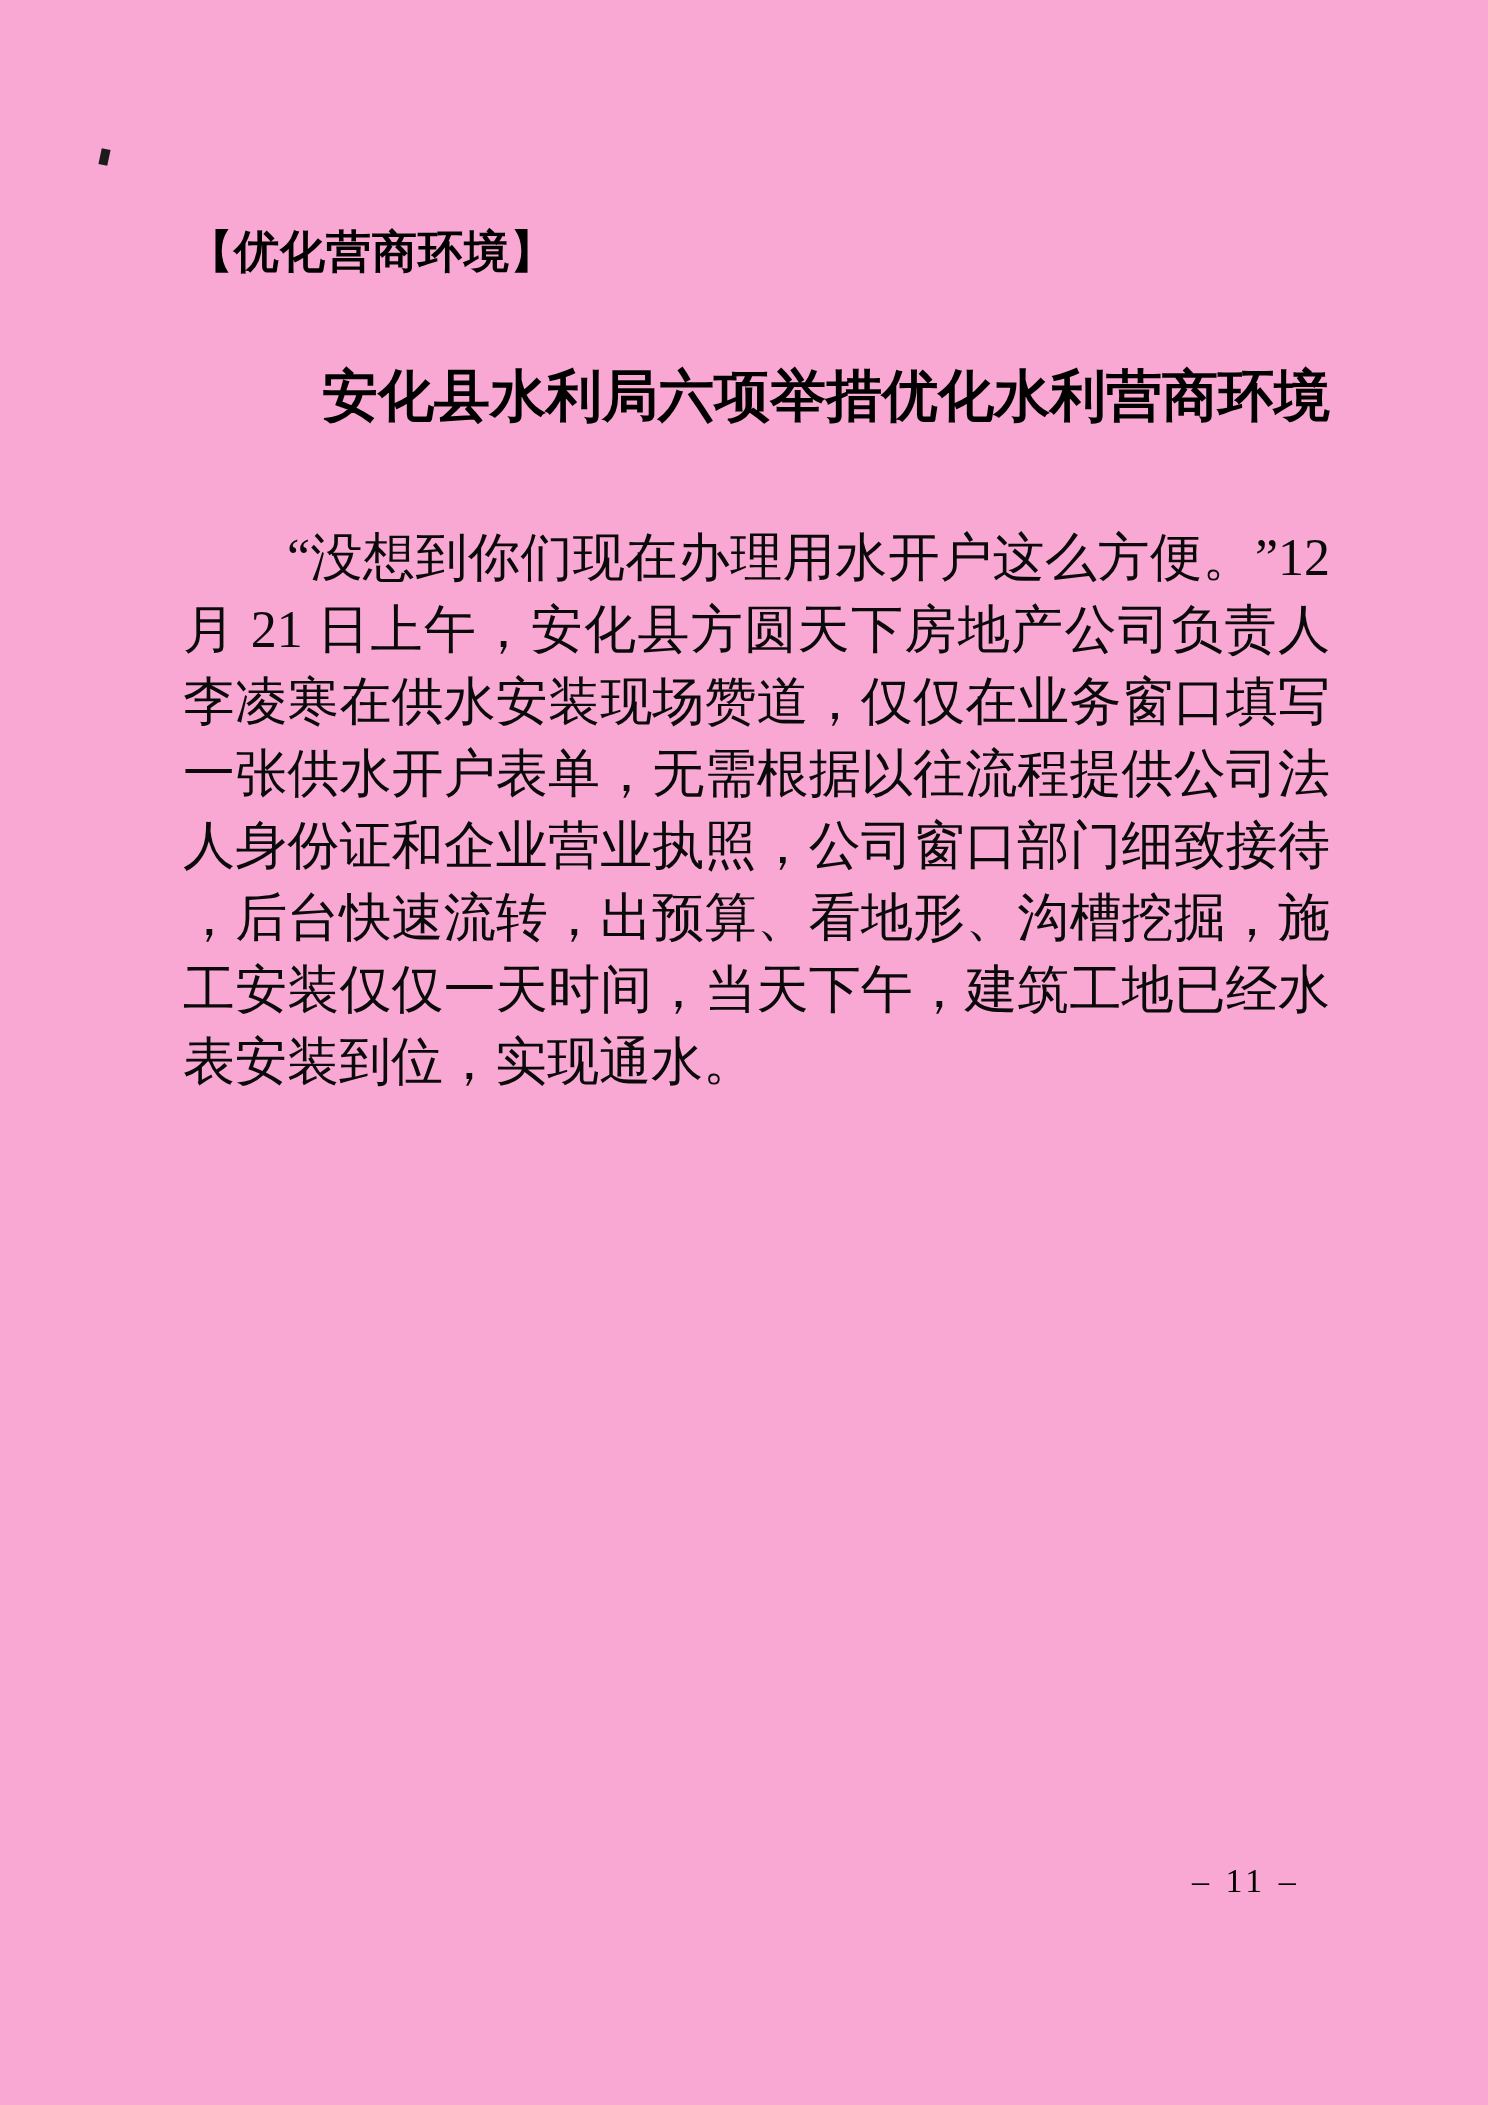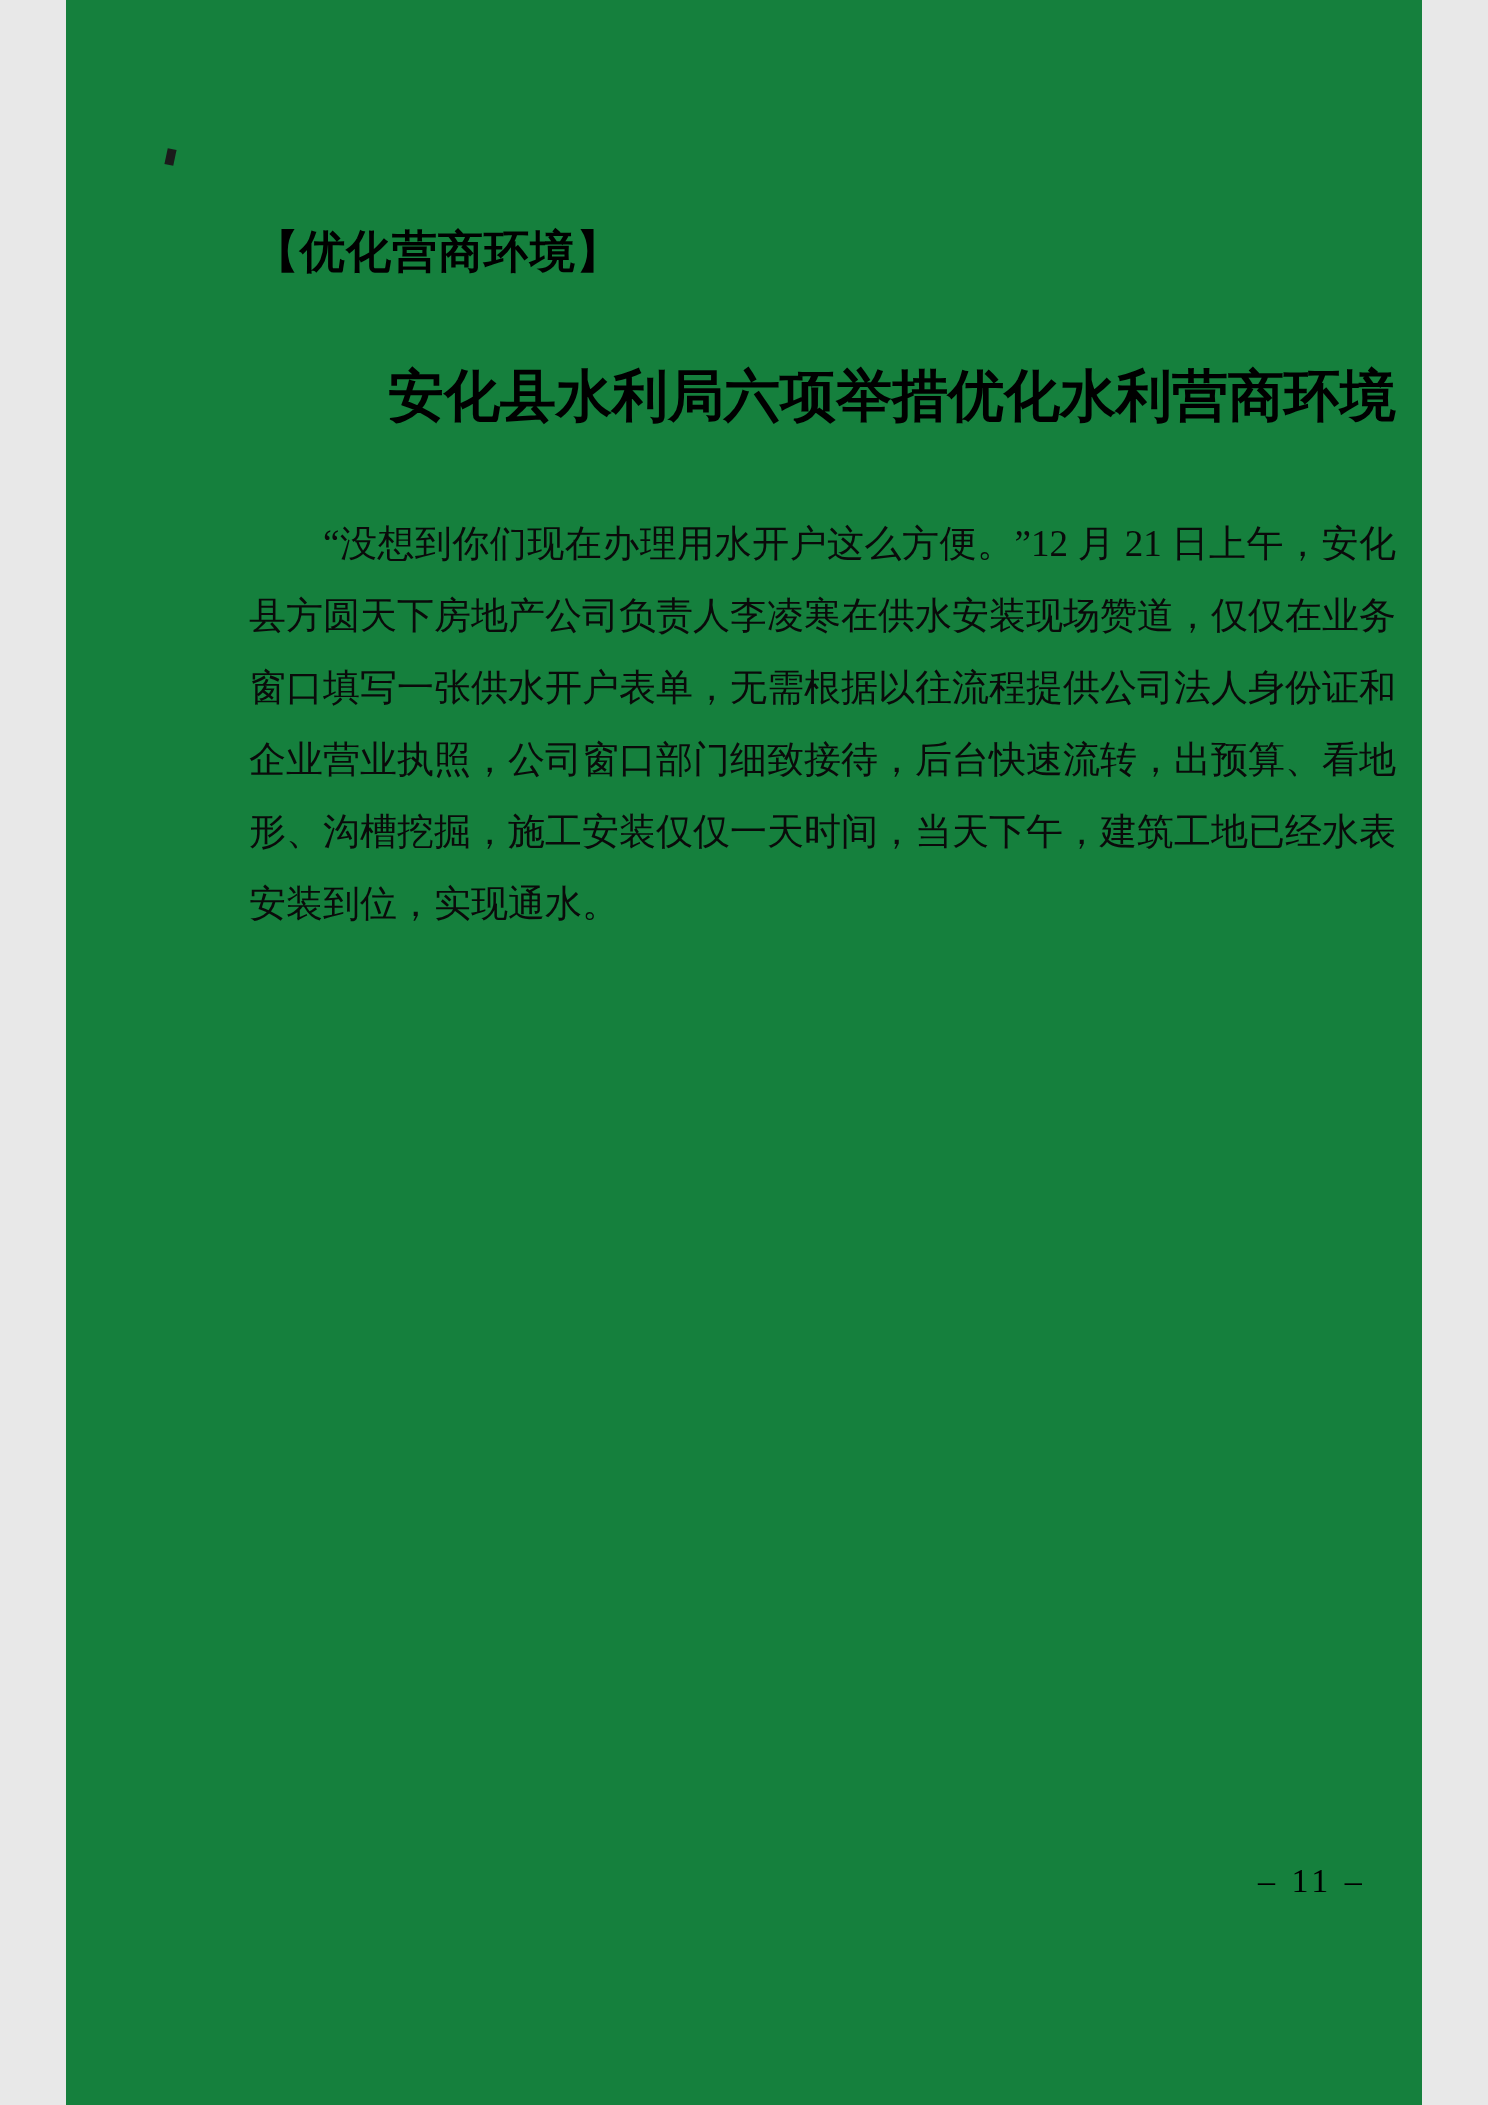--- a/index.html
+++ b/index.html
@@ -1,20 +1,20 @@
 <!DOCTYPE html>
 <html><head>
 <meta charset="utf-8">
 <style>
   html,body{margin:0;padding:0;background:#e8e8e8;}
   .page{
     position:relative;
-    width:1356px;height:2105px;
+    width:1488px;height:2105px;
     margin:0 auto;
-    background:#15803d;
+    background:#f9a8d4;
     color:#000;
     font-family:"Liberation Serif", serif;
     overflow:hidden;
   }
   .scan-speck{
     position:absolute;left:100px;top:149px;width:9px;height:16px;
     background:#1b1b1b;transform:rotate(12deg);
   }
   .section-header{
     position:absolute;left:188px;top:226px;
@@ -23,22 +23,22 @@
     letter-spacing:1px;color:#000;
   }
   .doc-title{
     position:absolute;left:183px;top:360px;width:1147px;
     text-align:right;
     font-family:"DejaVu Serif", serif;
     font-weight:700;font-size:56px;line-height:1.25;color:#000;
     white-space:nowrap;
   }
   .body-block{
-    position:absolute;left:183px;top:508px;width:1147px;
-    font-size:37px;line-height:72px;
+    position:absolute;left:183px;top:522px;width:1147px;
+    font-size:52px;line-height:72px;
     text-align:justify;color:#0a0a0a;
   }
   .body-block p{
     margin:0;padding:0;
     text-indent:2em;
     word-break:break-all;
     line-break:anywhere;
   }
   .body-block p.continued{
     text-align-last:justify;

